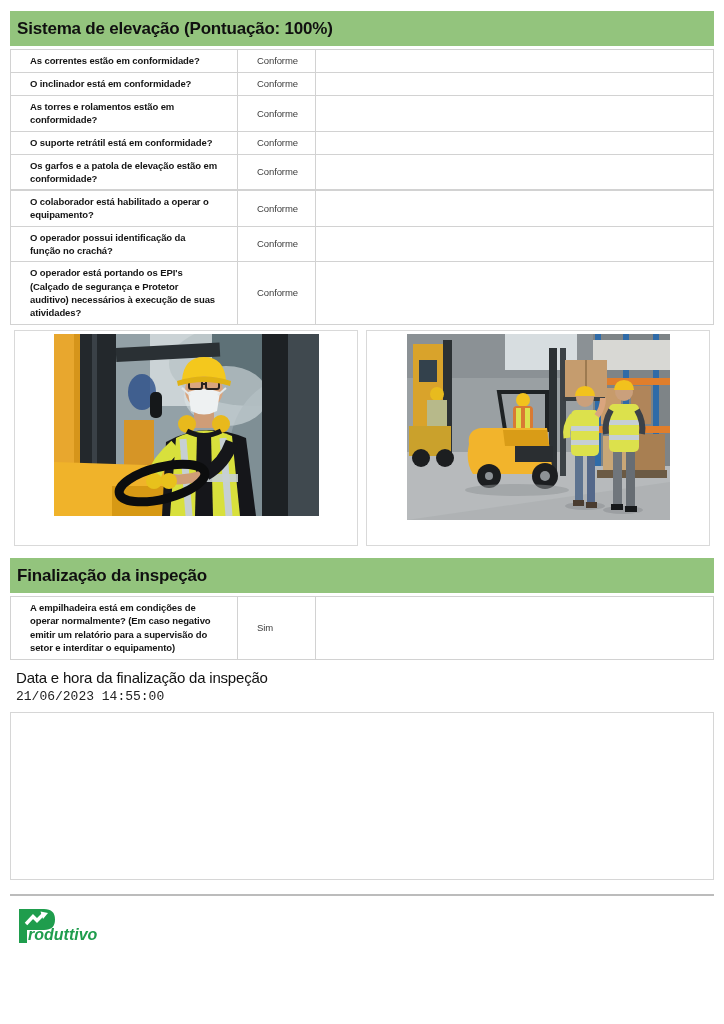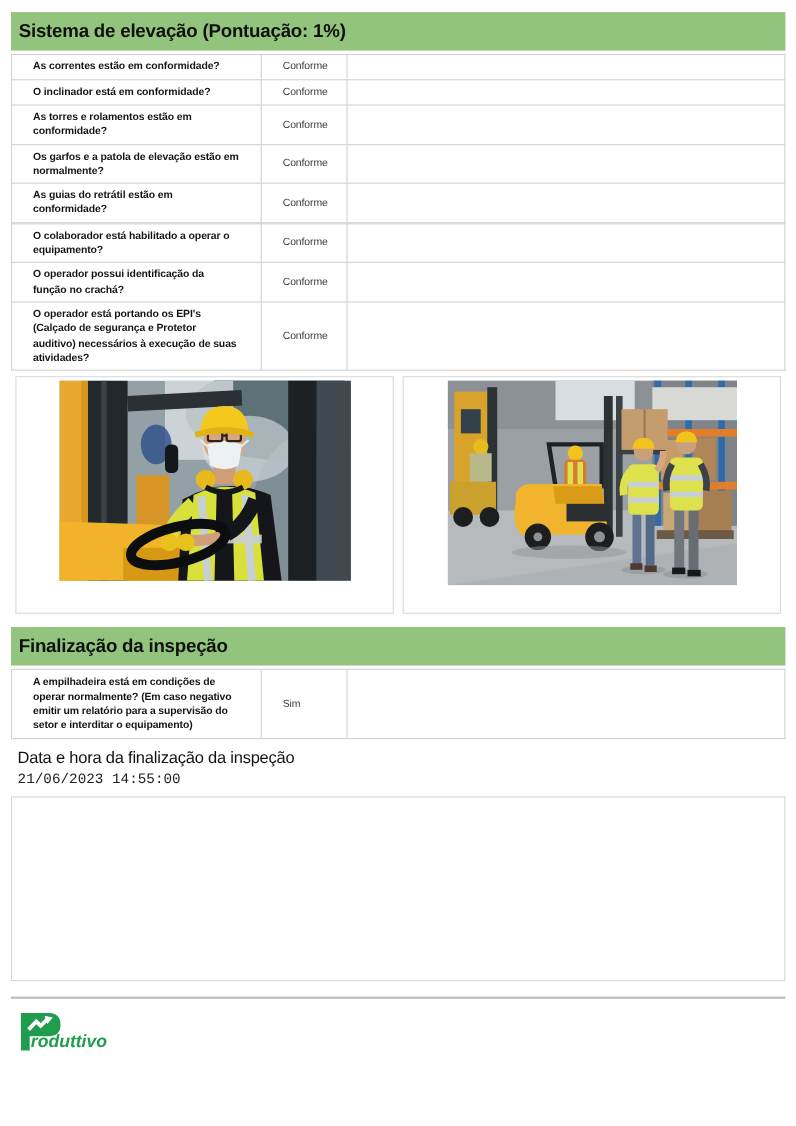--- a/index.html
+++ b/index.html
@@ -83,21 +83,21 @@
     margin: 14px 0 0 0;
   }
   .logo-row { margin: 11px 0 0 4px; height: 38px; }
 </style>
 </head>
 <body>
 
 <div class="page">
 
 
-  <div class="section-header">Sistema de elevação (Pontuação: 1%)</div>
+  <div class="section-header">Sistema de elevação (Pontuação: 100%)</div>
   <table class="qtable">
     <colgroup>
         <col style="width:227px">
         <col style="width:78px">
         <col>
       </colgroup>
     <tbody>
         <tr class="h23">
       <td class="q">As correntes estão em conformidade?</td>
       <td class="a">Conforme</td>
@@ -106,27 +106,27 @@
     <tr class="h23">
       <td class="q">O inclinador está em conformidade?</td>
       <td class="a">Conforme</td>
       <td></td>
     </tr>
     <tr class="h23">
       <td class="q">As torres e rolamentos estão em conformidade?</td>
       <td class="a">Conforme</td>
       <td></td>
     </tr>
+    <tr class="h23">
+      <td class="q">O suporte retrátil está em conformidade?</td>
+      <td class="a">Conforme</td>
+      <td></td>
+    </tr>
     <tr class="h34">
-      <td class="q">Os garfos e a patola de elevação estão em normalmente?</td>
-      <td class="a">Conforme</td>
-      <td></td>
-    </tr>
-    <tr class="h23">
-      <td class="q">As guias do retrátil estão em conformidade?</td>
+      <td class="q">Os garfos e a patola de elevação estão em conformidade?</td>
       <td class="a">Conforme</td>
       <td></td>
     </tr>
   </tbody>
     </table>
 
   <table class="qtable">
     <colgroup>
         <col style="width:227px">
         <col style="width:78px">

